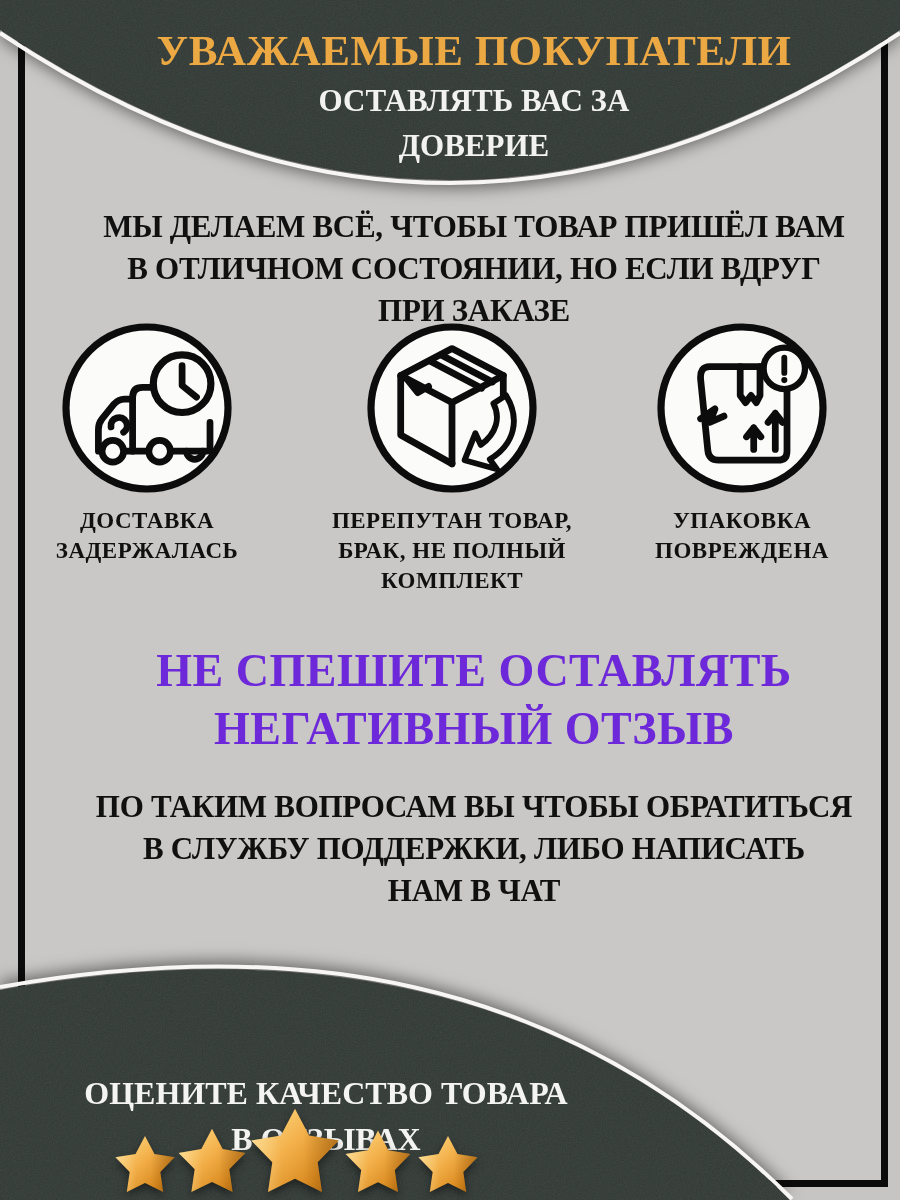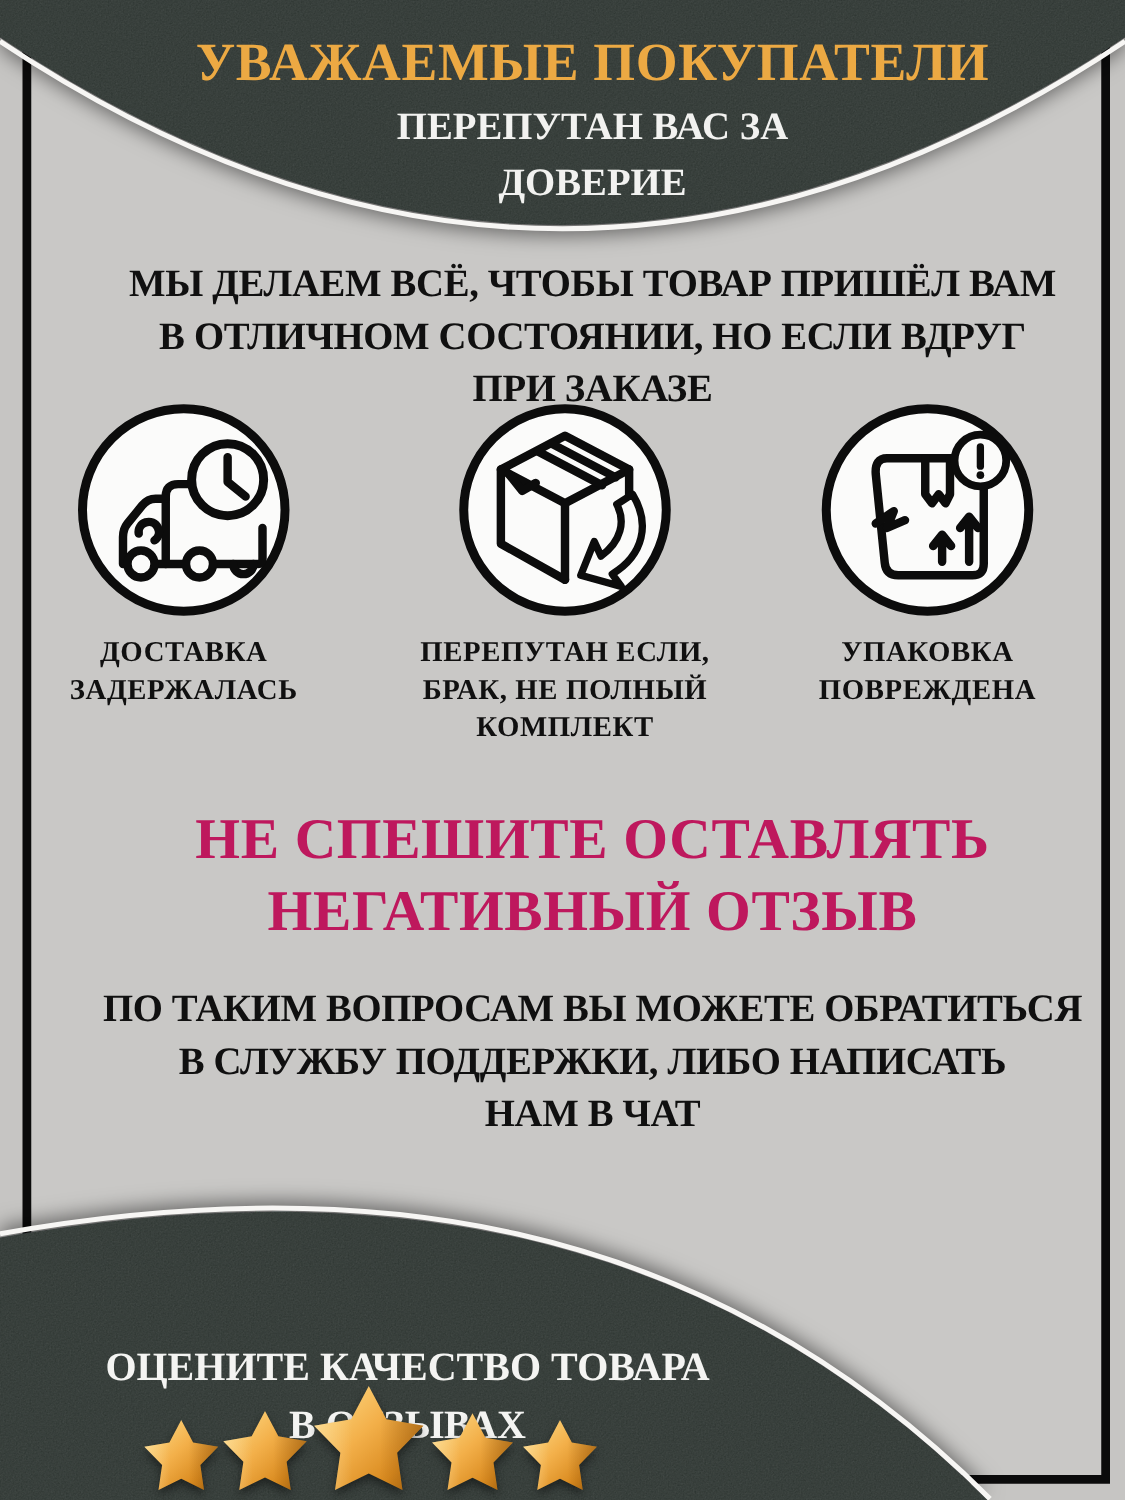--- a/index.html
+++ b/index.html
@@ -13,21 +13,21 @@
     box-sizing:border-box;border:7px solid #0b0b0b;background:#c9c8c6;
   }
   .txt{position:absolute;left:0;right:0;text-align:center;white-space:pre-line;font-weight:bold;padding-left:48px;}
   .gold-title{top:26px;font-size:43px;letter-spacing:0.5px;color:#eca943;}
   .subtitle{top:78px;font-size:31px;line-height:45px;color:#f2f2f0;}
   .intro{top:206px;font-size:31px;line-height:42px;color:#101010;letter-spacing:-0.3px;}
   .issue-col{position:absolute;top:318px;width:300px;text-align:center;}
   .issue-col .icon-wrap{display:inline-block;width:180px;height:180px;}
   .issue-label{margin-top:4px;font-size:23px;line-height:30px;font-weight:bold;color:#101010;letter-spacing:0.5px;white-space:pre-line;}
   .col-1{left:-3px;} .col-2{left:302px;} .col-3{left:592px;}
-  .warning-title{top:642px;font-size:46px;line-height:58px;color:#be185d;letter-spacing:0.5px;}
+  .warning-title{top:642px;font-size:46px;line-height:58px;color:#6d28d9;letter-spacing:0.5px;}
   .warning-text{top:786px;font-size:31px;line-height:42px;color:#101010;letter-spacing:-0.3px;}
   .footer-title{top:1030px;left:0;right:auto;width:556px;font-size:32px;line-height:46px;color:#f4f4f2;margin-top:40px;}
   .stars-svg{position:absolute;left:100px;top:1098px;filter:drop-shadow(0 4px 4px rgba(0,0,0,0.45));}
   .header-svg{position:absolute;left:0;top:0;}
   .footer-svg{position:absolute;left:0;top:880px;}
 </style>
 </head>
 <body>
 
 <div class="stage">
@@ -64,21 +64,21 @@
       </filter>
     </defs>
     <g filter="url(#shadowF)">
       <path d="M0,110 C280,60 560,90 790,320 L0,320 Z" fill="#282d2c"></path>
     </g>
     <path d="M0,110 C280,60 560,90 790,320 L0,320 Z" filter="url(#grainF)" opacity="0.16"></path>
     <path d="M0,107 C280,57 560,87 792,319" fill="none" stroke="#f7f6f4" stroke-width="4"></path>
   </svg>
 
   <div class="txt gold-title">УВАЖАЕМЫЕ ПОКУПАТЕЛИ</div>
-  <div class="txt subtitle">ПЕРЕПУТАН ВАС ЗА
+  <div class="txt subtitle">ОСТАВЛЯТЬ ВАС ЗА
 ДОВЕРИЕ</div>
 
   <div class="txt intro">МЫ ДЕЛАЕМ ВСЁ, ЧТОБЫ ТОВАР ПРИШЁЛ ВАМ
 В ОТЛИЧНОМ СОСТОЯНИИ, НО ЕСЛИ ВДРУГ
 ПРИ ЗАКАЗЕ</div>
 
   <div class="issue-col col-1">
     <span class="icon-wrap">
       <svg width="180" height="180" viewBox="0 0 200 200">
         <circle cx="100" cy="100" r="90" fill="#fbfbfa" stroke="#0c0c0c" stroke-width="8"></circle>
@@ -109,21 +109,21 @@
           <path d="M43,64 V130 L100,162"></path>
           <path d="M100,94 V162"></path>
           <path d="M157,64 V108"></path>
           <path d="M76,48 L133,78"></path>
           <path d="M88,41 L145,71"></path>
           <path d="M50,68 L62,83 L74,76"></path>
         </g>
         <path d="M160,86 C176,112 170,140 142,157 L150,168 L114,158 L126,128 L132,141 C150,128 154,110 146,95 Z" fill="#fbfbfa" stroke="#0c0c0c" stroke-width="6.5" stroke-linejoin="round"></path>
       </svg>
     </span>
-    <div class="issue-label">ПЕРЕПУТАН ЕСЛИ,
+    <div class="issue-label">ПЕРЕПУТАН ТОВАР,
 БРАК, НЕ ПОЛНЫЙ
 КОМПЛЕКТ</div>
   </div>
 
   <div class="issue-col col-3">
     <span class="icon-wrap">
       <svg width="180" height="180" viewBox="0 0 200 200">
         <circle cx="100" cy="100" r="90" fill="#fbfbfa" stroke="#0c0c0c" stroke-width="8"></circle>
         <g fill="none" stroke="#0c0c0c" stroke-width="7.5" stroke-linecap="round" stroke-linejoin="round">
           <path d="M64,54 H140 Q150,54 150,64 V148 Q150,158 140,158 H74 Q63,158 62,147 L54,68 Q53,54 64,54 Z"></path>
@@ -136,21 +136,21 @@
         <path d="M147,44 V61" fill="none" stroke="#0c0c0c" stroke-width="6.5" stroke-linecap="round"></path>
         <circle cx="147" cy="69" r="3.4" fill="#0c0c0c"></circle>
       </svg>
     </span>
     <div class="issue-label">УПАКОВКА
 ПОВРЕЖДЕНА</div>
   </div>
 
   <div class="txt warning-title">НЕ СПЕШИТЕ ОСТАВЛЯТЬ
 НЕГАТИВНЫЙ ОТЗЫВ</div>
-  <div class="txt warning-text">ПО ТАКИМ ВОПРОСАМ ВЫ МОЖЕТЕ ОБРАТИТЬСЯ
+  <div class="txt warning-text">ПО ТАКИМ ВОПРОСАМ ВЫ ЧТОБЫ ОБРАТИТЬСЯ
 В СЛУЖБУ ПОДДЕРЖКИ, ЛИБО НАПИСАТЬ
 НАМ В ЧАТ</div>
 
   <div class="txt footer-title">ОЦЕНИТЕ КАЧЕСТВО ТОВАРА
 В ОТЗЫВАХ</div>
 
   <svg class="stars-svg" width="390" height="100" viewBox="0 0 390 100">
     <defs>
       <linearGradient id="goldGrad" x1="0" y1="0" x2="1" y2="1">
         <stop offset="0" stop-color="#ffe08e"></stop>

